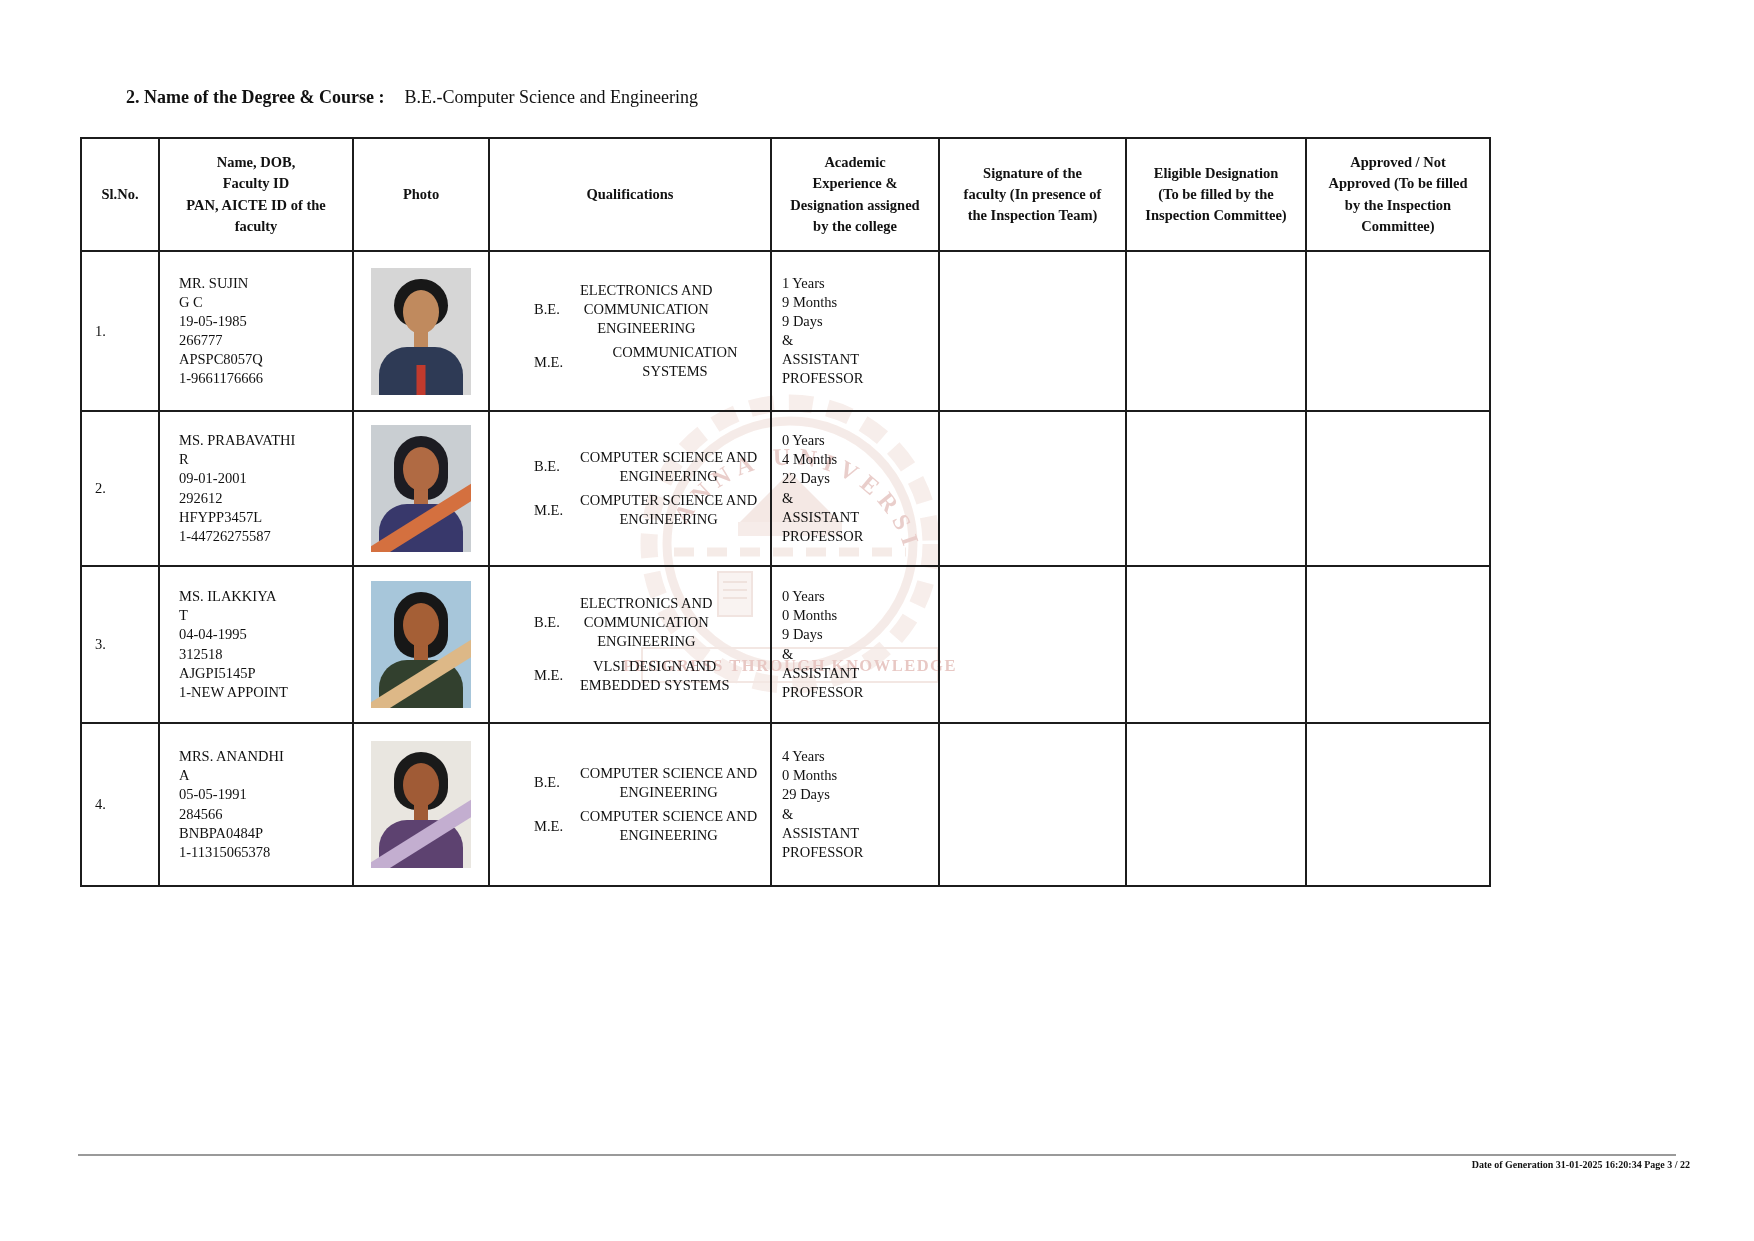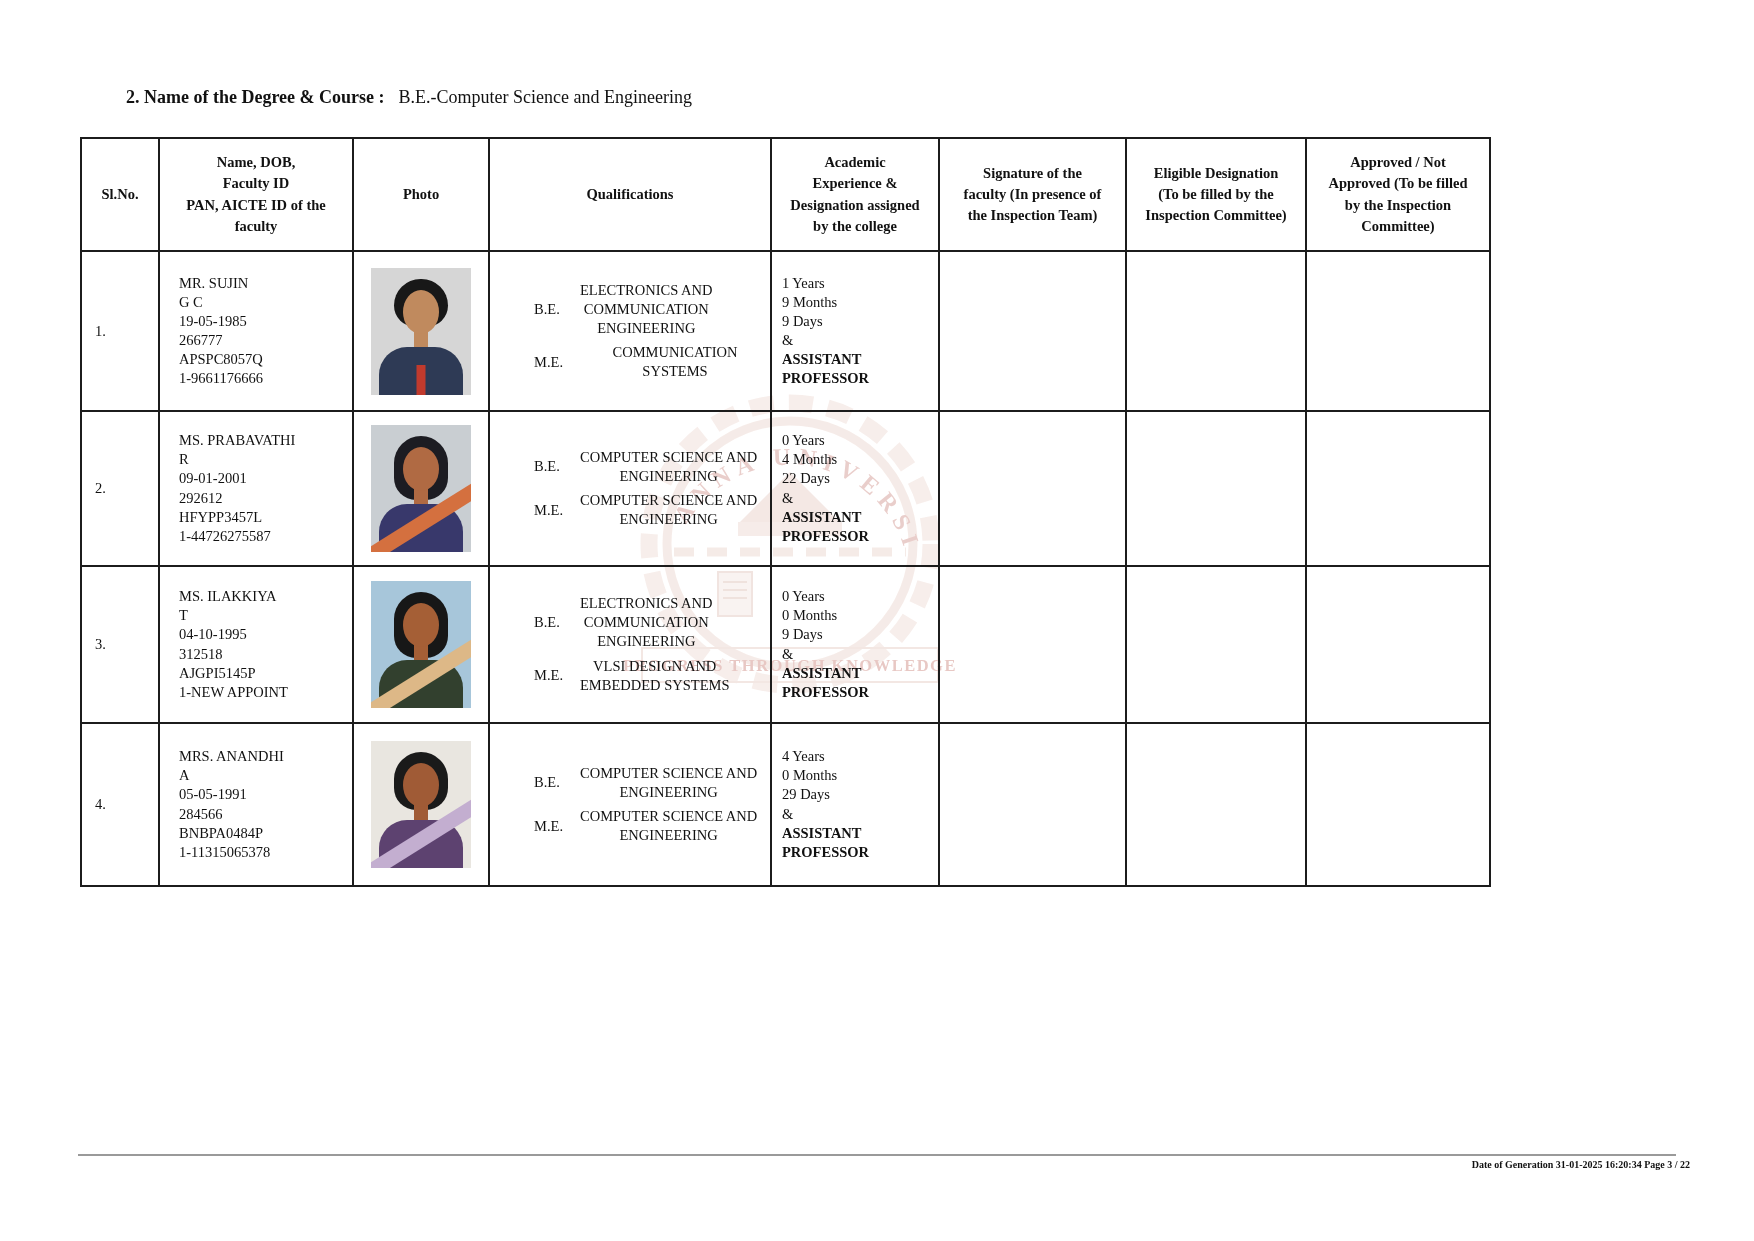--- a/index.html
+++ b/index.html
@@ -6,21 +6,21 @@
   .page{
     position:relative;
     width:1754px;height:1241px;
     background:#ffffff;
     font-family:"Liberation Serif","DejaVu Serif",serif;
     color:#111;
     overflow:hidden;
   }
   .title{position:absolute;left:78px;top:87px;font-size:18px;white-space:nowrap;}
   .title .lbl{font-weight:bold;margin-left:48px;}
-  .title .val{margin-left:14px;font-weight:normal;}
+  .title .val{margin-left:20px;font-weight:normal;}
 
   
   .watermark{position:absolute;left:590px;top:372px;opacity:.6;pointer-events:none;}
 
   
   table.fac{
     position:absolute;left:80px;top:137px;
     border-collapse:collapse;table-layout:fixed;
     width:1409px;background:transparent;
   }
@@ -35,21 +35,21 @@
     height:99px;
   }
   td.c-slno{text-align:left;padding-left:13px;}
   td.c-ident{padding-left:19px;line-height:1.32;}
   td.c-photo{text-align:center;padding:6px 0;}
   td.c-qual{padding:6px 0 6px 16px;}
   td.c-exp{padding-left:10px;line-height:1.32;}
   .qual{display:flex;align-items:center;gap:10px;margin:5px 0;}
   .qual .deg{flex:none;width:36px;margin-left:28px;}
   .qual .qlines{text-align:center;line-height:1.32;}
-  .exp .desig{font-weight:bold;}
+  .exp .desig{font-weight:normal;}
 
   
   .photo{
     width:100px;height:127px;margin:0 auto;position:relative;overflow:hidden;
     background:var(--bg,#d8d8d8);
   }
   .photo .hair{position:absolute;left:50%;transform:translateX(-50%);top:11px;
     width:54px;height:var(--hairh,52px);border-radius:27px 27px 22px 22px;background:var(--hair,#1b1b1b);}
   .photo .face{position:absolute;left:50%;transform:translateX(-50%);top:22px;
     width:36px;height:44px;border-radius:18px / 22px;background:var(--skin,#c08a5e);}
@@ -282,21 +282,21 @@
         <td></td>
         <td></td>
       </tr>
 
       <tr style="height:157px;">
         <td class="c-slno">3.</td>
         <td class="c-ident">
             <div>
               <div>MS. ILAKKIYA</div>
               <div>T</div>
-              <div>04-10-1995</div>
+              <div>04-04-1995</div>
               <div>312518</div>
               <div>AJGPI5145P</div>
               <div>1-NEW APPOINT</div>
             </div>
           </td>
         <td class="c-photo">
           <div class="photo" style="--bg: #a7c6da; --skin: #a55f36; --hair: #171717; --shirt: #32402e; --hairh: 66px; --accent: #ddb887;">
             <div class="hair"></div>
             <div class="neck"></div>
             <div class="face"></div>

